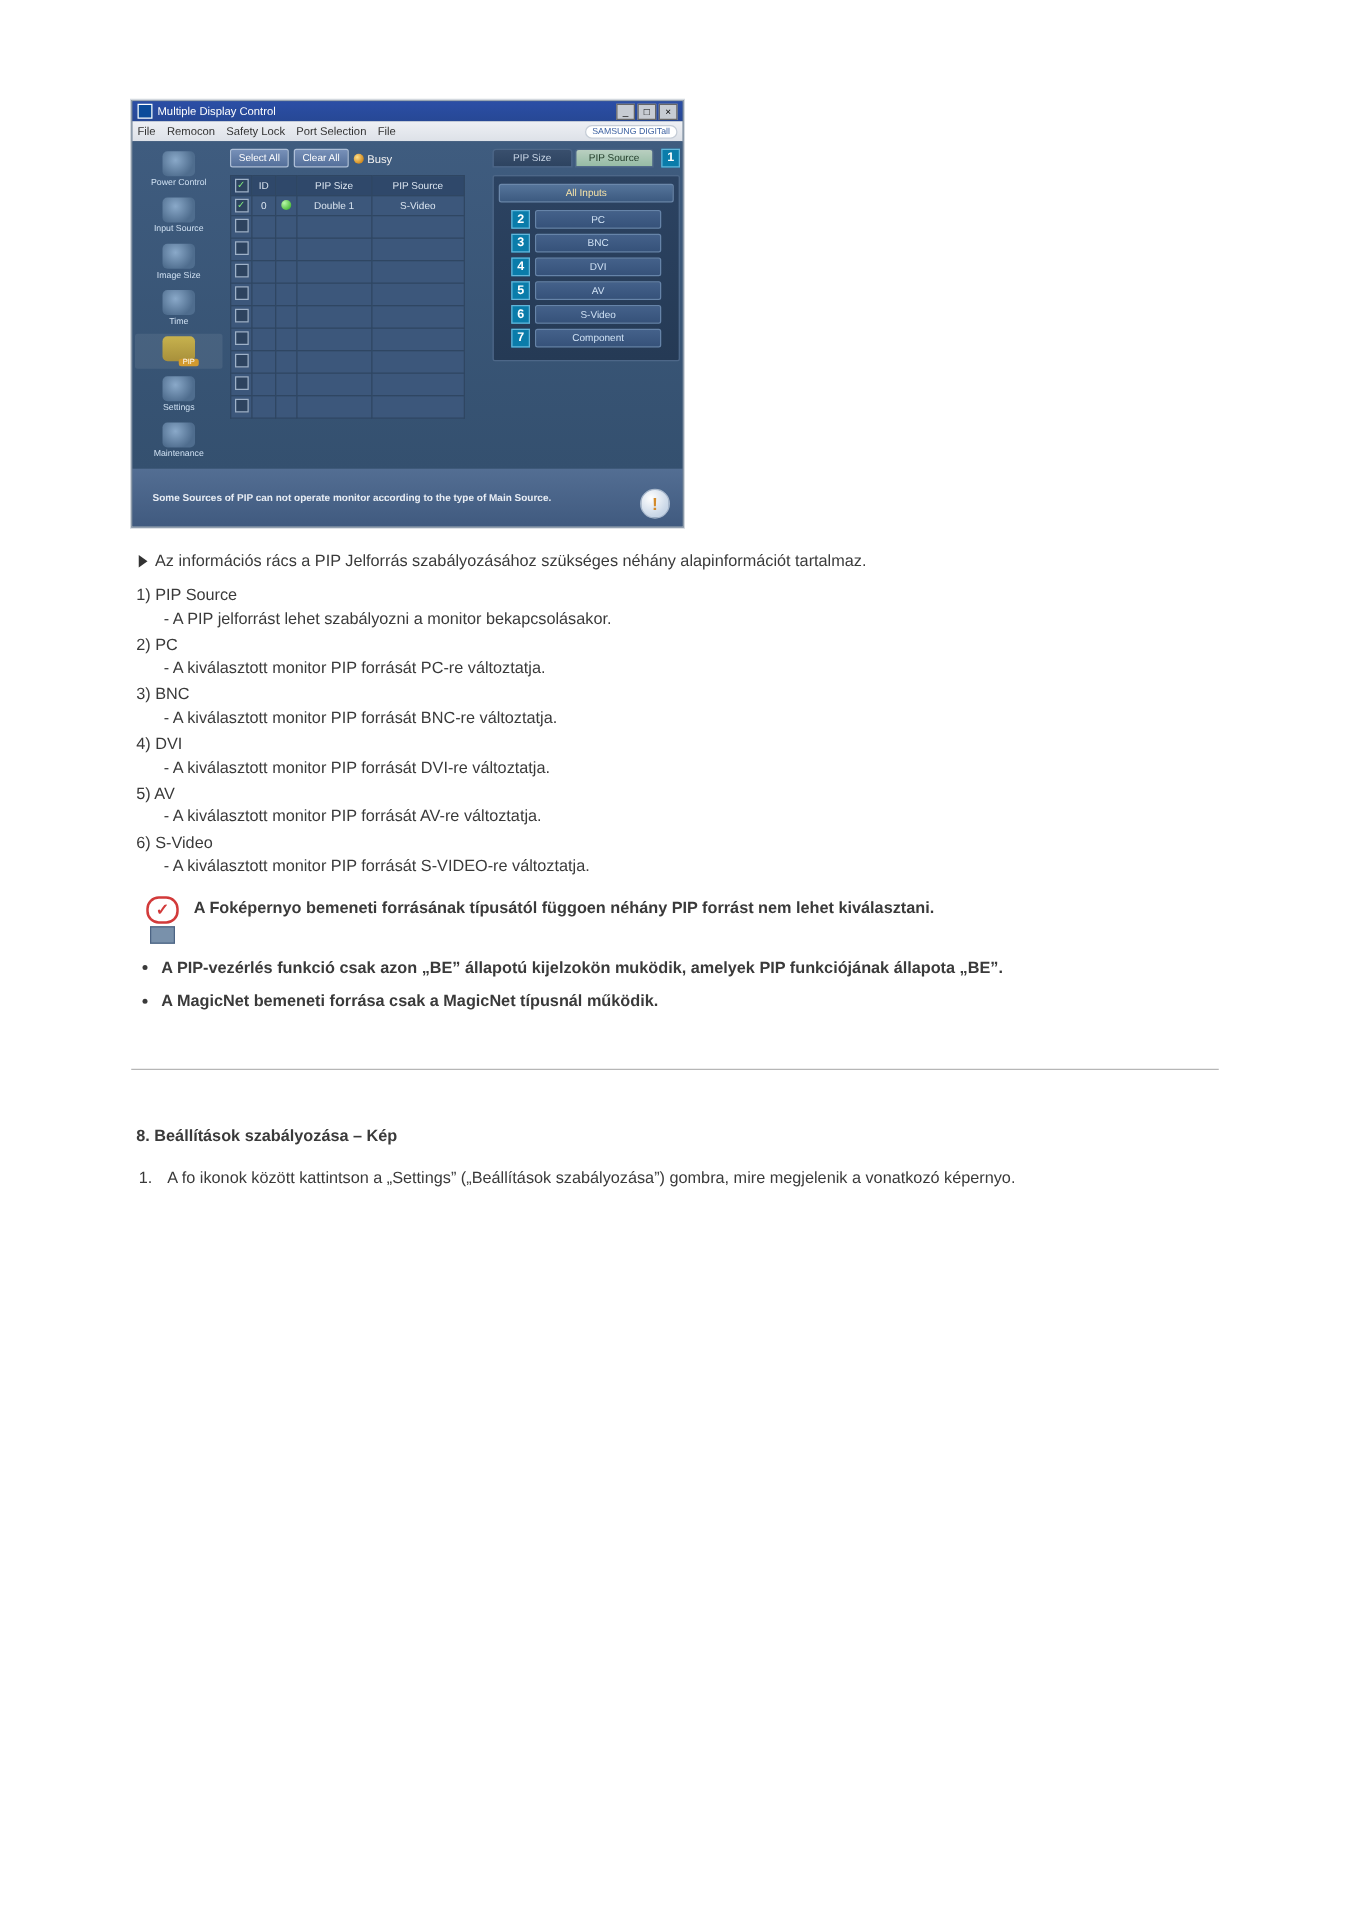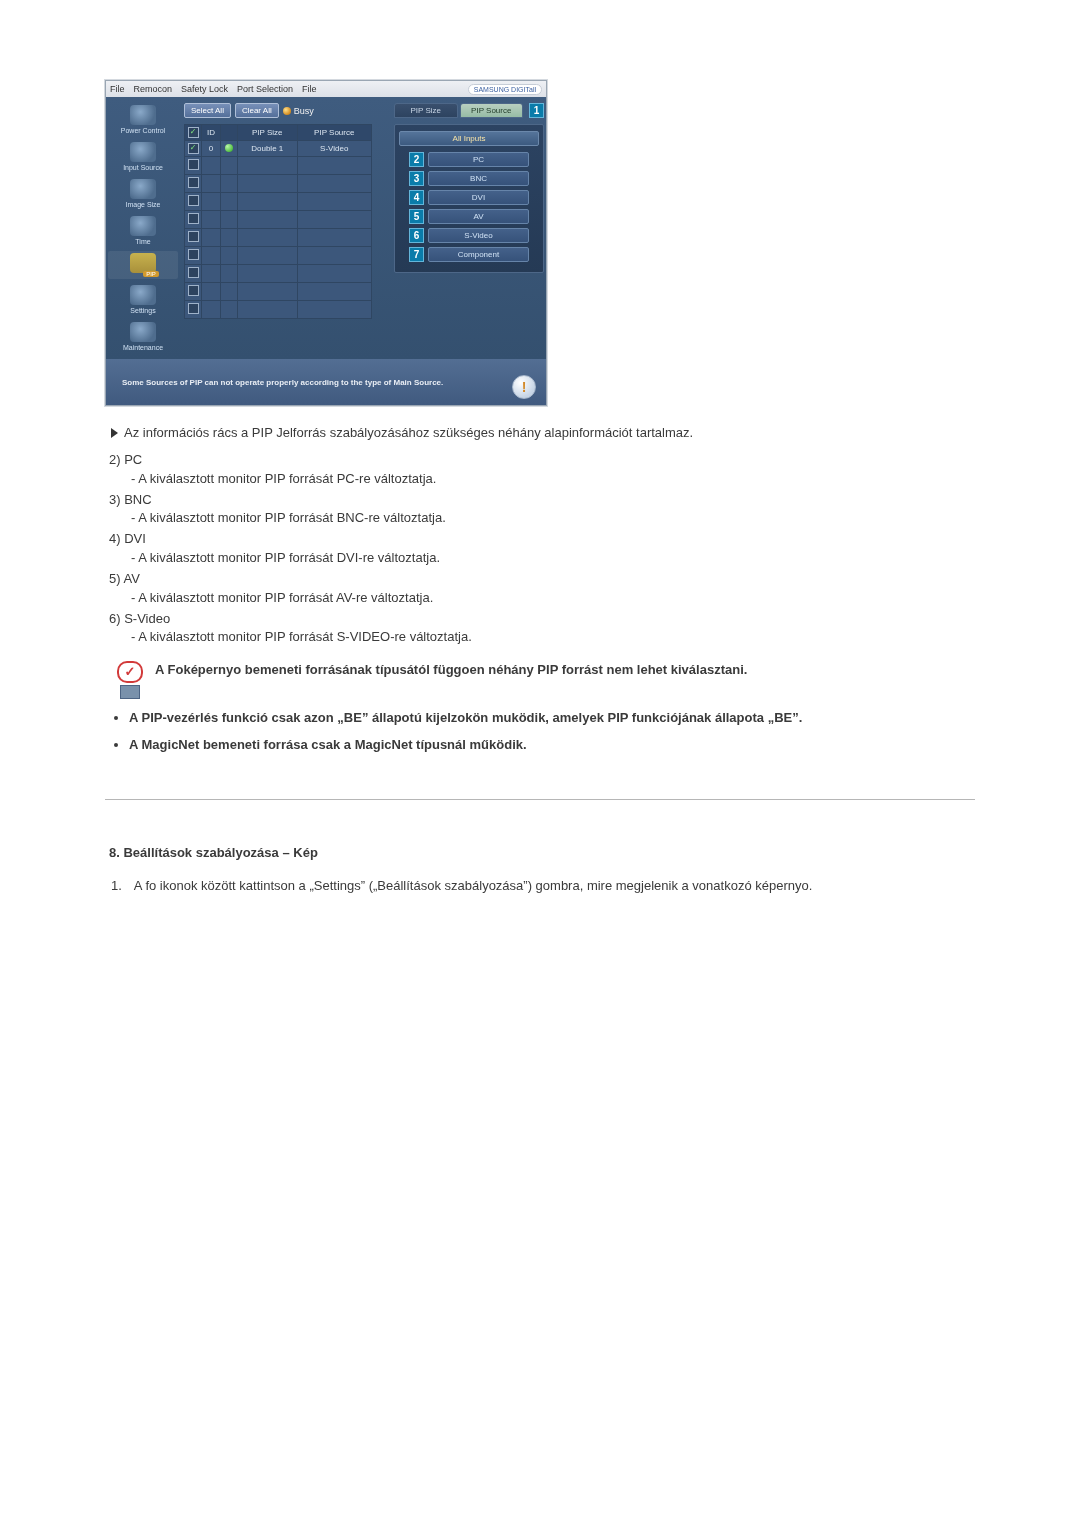--- a/index.html
+++ b/index.html
@@ -233,20 +233,28 @@
   .sect-head { font-weight: bold; margin: 10px 0 14px 4px; }
   .sect-body { margin-left: 6px; }
   .num-dot { margin-right: 6px; }
 </style>
 </head>
 <body>
 
 <div class="page">
 
   <div class="app-window">
+    <div class="titlebar">
+      <span class="logo"></span>
+      <span>Multiple Display Control</span>
+      <span class="spacer"></span>
+      <span class="win-btn">_</span>
+      <span class="win-btn">□</span>
+      <span class="win-btn">×</span>
+    </div>
     <div class="menubar">
       <span>File</span>
       <span>Remocon</span>
       <span>Safety Lock</span>
       <span>Port Selection</span>
       <span>File</span>
       <span class="brand">SAMSUNG DIGITall</span>
     </div>
 
     <div class="app-body">
@@ -407,31 +415,33 @@
             <div class="src-btn">
                 <span class="callout-num">7</span>
                 <span class="lbl">Component</span>
               </div>
           </div>
         </div>
       </div>
     </div>
 
     <div class="footer-note">
-      <span style="font-weight:bold">Some Sources of PIP can not operate properly according to the type of Main Source.</span>
+      <span style="font-weight:bold">Some Sources of PIP can not operate monitor according to the type of Main Source.</span>
       <span class="info-icon">!</span>
     </div>
   </div>
 
   <div class="doc">
     <div class="lead">
       <span class="tri"></span>
       <span>Az információs rács a PIP Jelforrás szabályozásához szükséges néhány alapinformációt tartalmaz.</span>
     </div>
 
+    <div class="numitem"><span>1) PIP Source</span>
+      <div class="sub">- A PIP jelforrást lehet szabályozni a monitor bekapcsolásakor.</div></div>
     <div class="numitem"><span>2) PC</span>
       <div class="sub">- A kiválasztott monitor PIP forrását PC-re változtatja.</div></div>
     <div class="numitem"><span>3) BNC</span>
       <div class="sub">- A kiválasztott monitor PIP forrását BNC-re változtatja.</div></div>
     <div class="numitem"><span>4) DVI</span>
       <div class="sub">- A kiválasztott monitor PIP forrását DVI-re változtatja.</div></div>
     <div class="numitem"><span>5) AV</span>
       <div class="sub">- A kiválasztott monitor PIP forrását AV-re változtatja.</div></div>
     <div class="numitem"><span>6) S-Video</span>
       <div class="sub">- A kiválasztott monitor PIP forrását S-VIDEO-re változtatja.</div></div>

